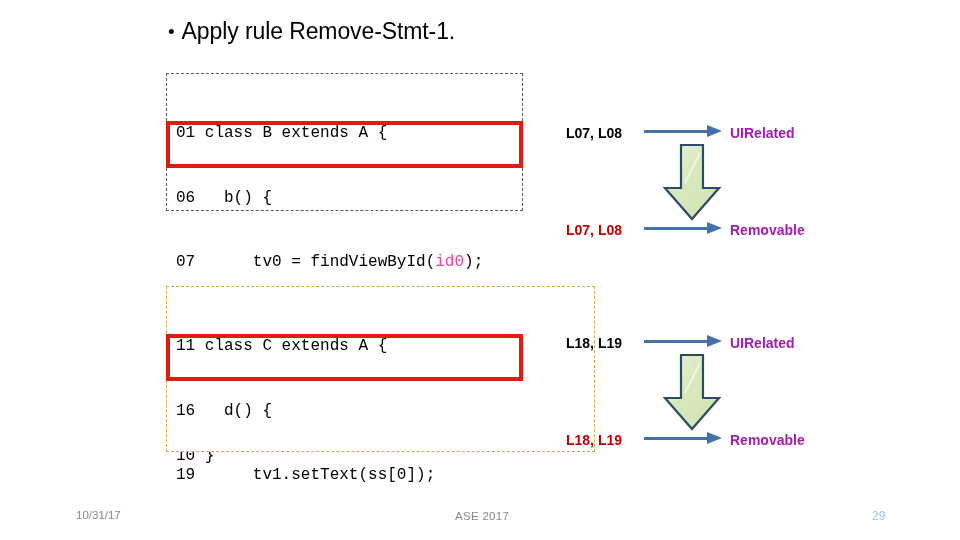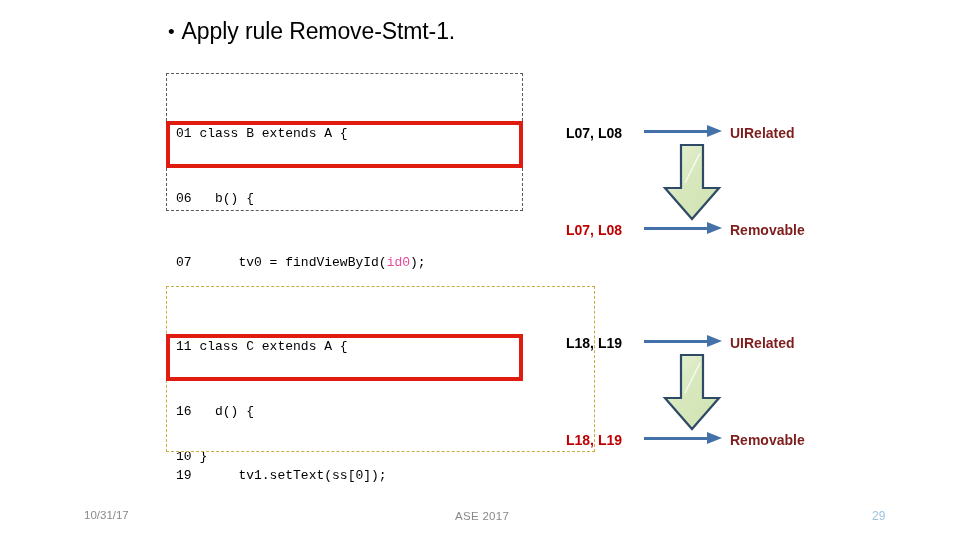--- a/index.html
+++ b/index.html
@@ -29,21 +29,21 @@
     font-size: 19px;
     vertical-align: 1px;
     padding-right: 7px;
   }
 
   
   .code-block {
     position: absolute;
     box-sizing: border-box;
     font-family: "Liberation Mono", "DejaVu Sans Mono", monospace;
-    font-size: 13px;
+    font-size: 16px;
     line-height: 21.5px;
     color: #000000;
     padding: 6px 8px 6px 9px;
     background: #ffffff;
     white-space: pre;
   }
   #code-block-1 {
     left: 166px;
     top: 73px;
     width: 357px;
@@ -92,21 +92,21 @@
     height: 20px;
   }
   .relation-label {
     font-size: 14px;
     font-weight: bold;
     white-space: nowrap;
   }
   .relation-label.src { width: 78px; }
   .relation-label.black { color: #000000; }
   .relation-label.red { color: #c00000; }
-  .relation-label.dest { margin-left: 8px; color: #7f1d1d; }
+  .relation-label.dest { margin-left: 8px; color: #a21caf; }
 
   .blue-arrow {
     position: relative;
     width: 78px;
     height: 12px;
     flex: 0 0 78px;
   }
   .blue-arrow .shaft {
     position: absolute;
     left: 0;
@@ -140,21 +140,21 @@
   #green-arrow-1 { left: 661px; top: 143px; }
   #green-arrow-2 { left: 661px; top: 353px; }
 
   
   .footer-text {
     position: absolute;
     font-size: 11.5px;
     color: #898989;
     white-space: nowrap;
   }
-  #footer-date { left: 84px; top: 509px; text-align: center; }
+  #footer-date { left: 76px; top: 509px; text-align: center; }
   #footer-center { left: 455px; top: 510px; letter-spacing: 0.3px; }
   #footer-page {
     left: 872px;
     top: 509px;
     color: #9dc3e0;
     font-size: 12px;
   }
 </style>
 </head>
 <body>

